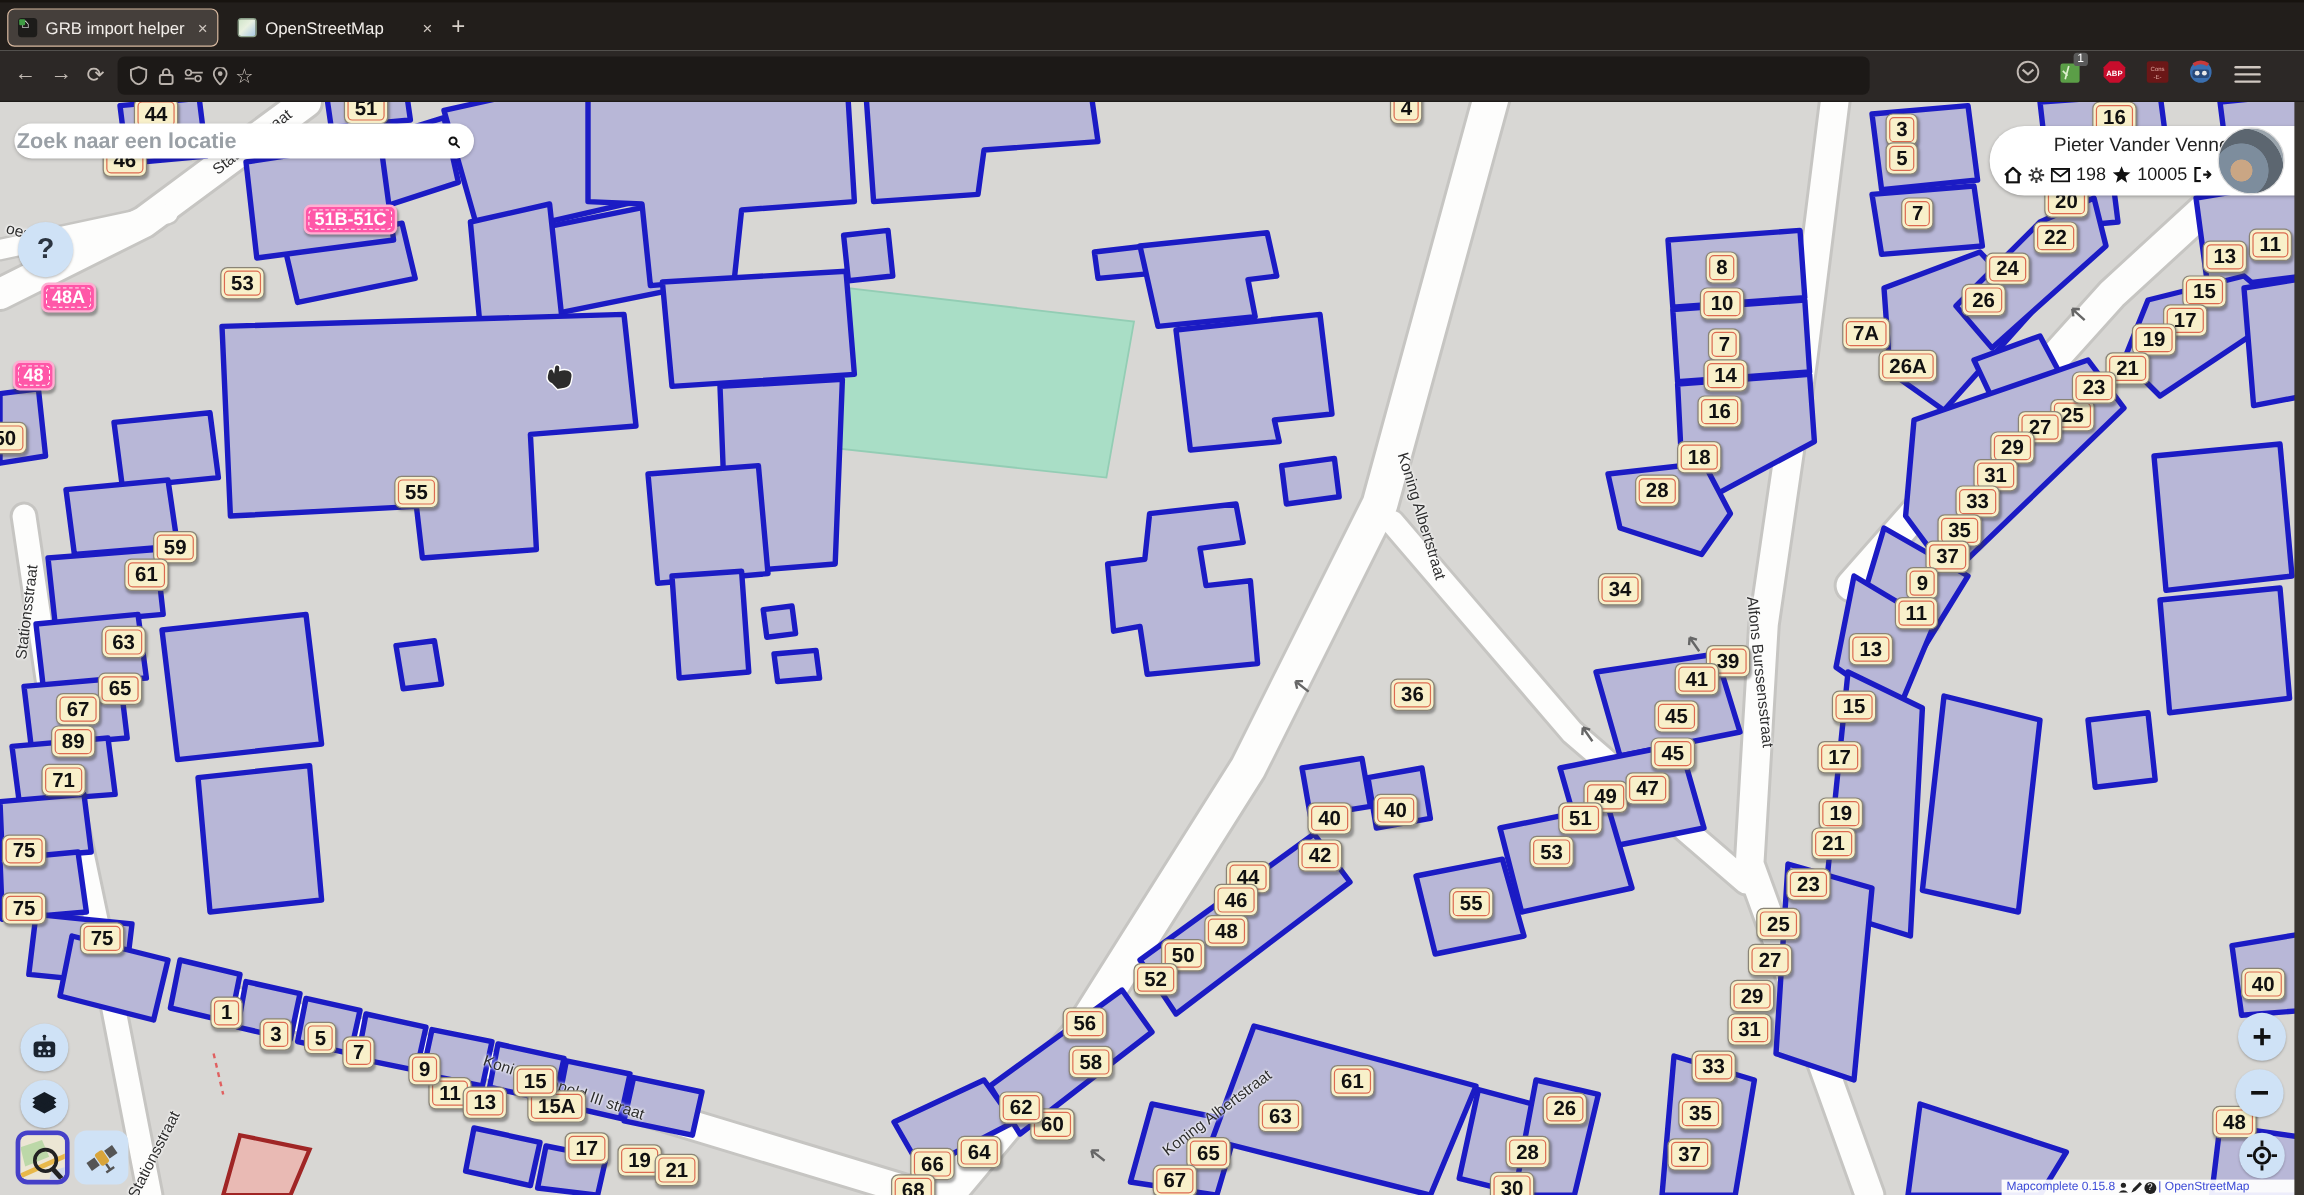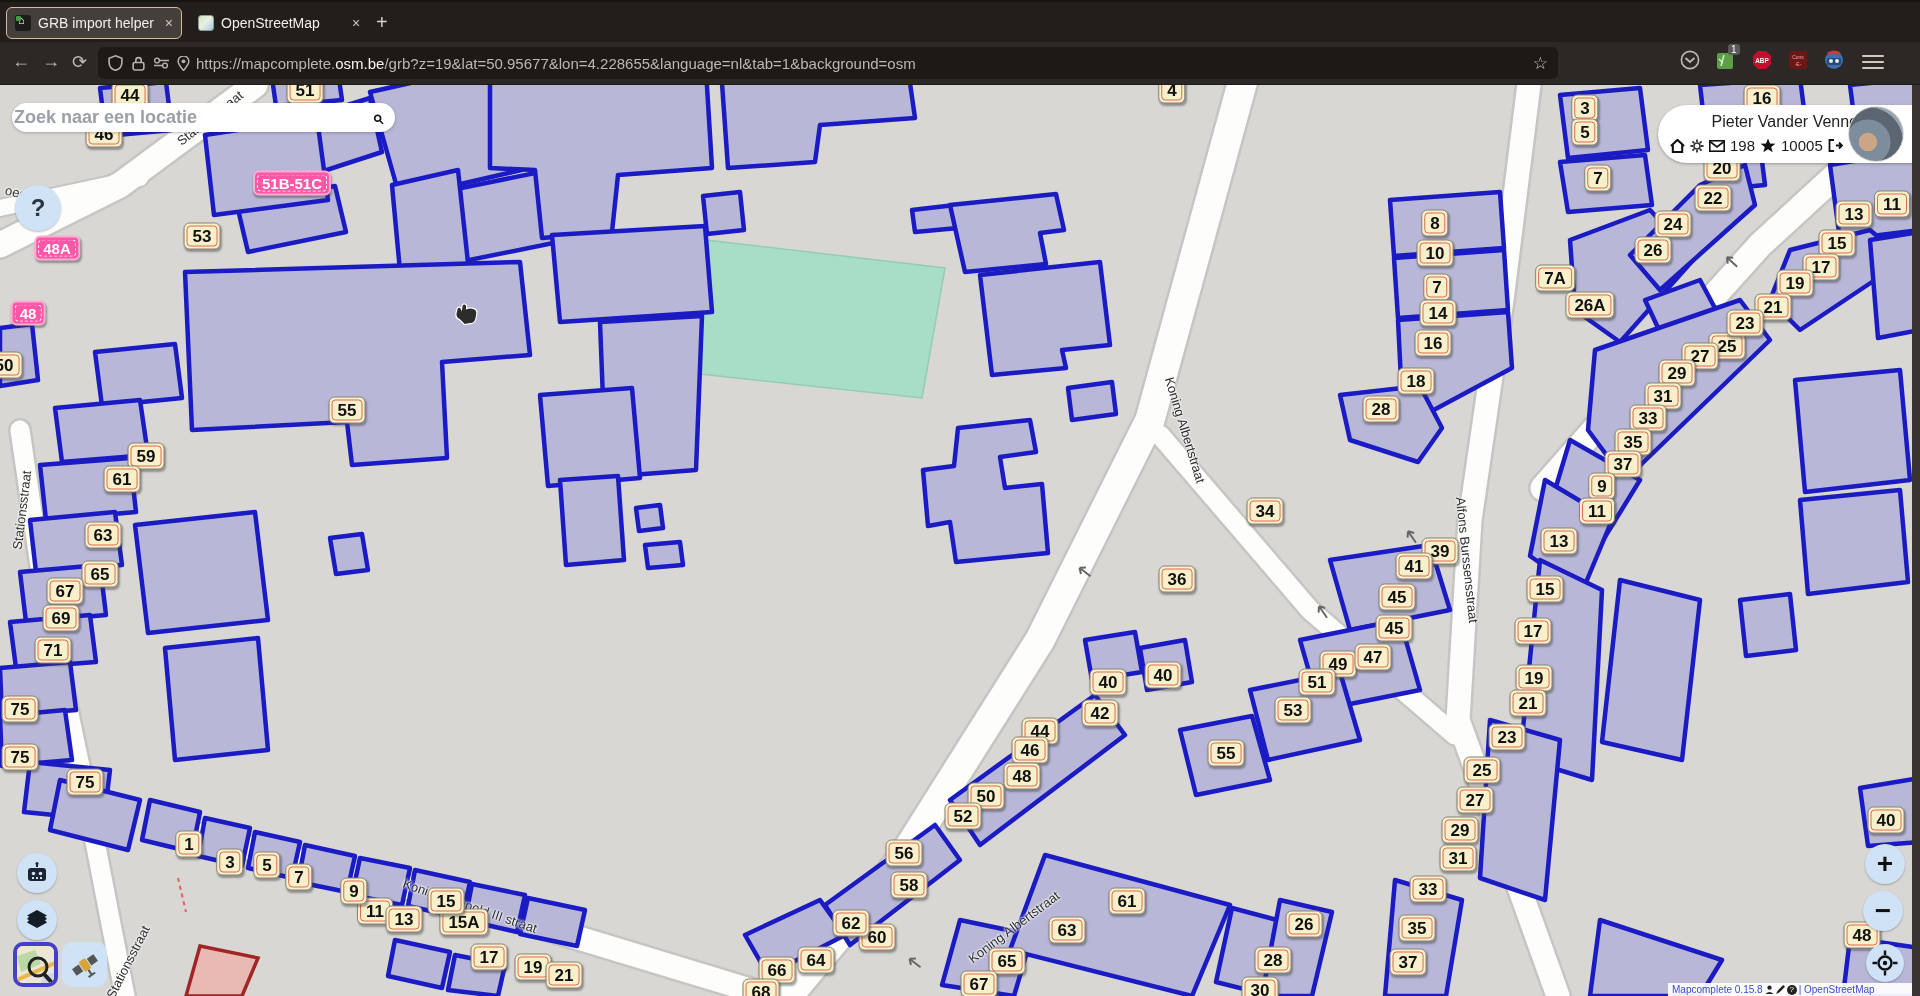--- a/index.html
+++ b/index.html
@@ -252,21 +252,21 @@
         <div class="badge pink" style="left: 57px; top: 248px;">48A</div>
         <div class="badge pink" style="left: 28px; top: 313px;">48</div>
         <div class="badge" style="left: 202px; top: 236px;">53</div>
         <div class="badge" style="left: 4px; top: 365px;">50</div>
         <div class="badge" style="left: 347px; top: 410px;">55</div>
         <div class="badge" style="left: 146px; top: 456px;">59</div>
         <div class="badge" style="left: 122px; top: 479px;">61</div>
         <div class="badge" style="left: 103px; top: 535px;">63</div>
         <div class="badge" style="left: 100px; top: 574px;">65</div>
         <div class="badge" style="left: 65px; top: 591px;">67</div>
-        <div class="badge" style="left: 61px; top: 618px;">69</div>
+        <div class="badge" style="left: 61px; top: 618px;">89</div>
         <div class="badge" style="left: 53px; top: 650px;">71</div>
         <div class="badge" style="left: 20px; top: 709px;">75</div>
         <div class="badge" style="left: 20px; top: 757px;">75</div>
         <div class="badge" style="left: 85px; top: 782px;">75</div>
         <div class="badge" style="left: 1435px; top: 223px;">8</div>
         <div class="badge" style="left: 1435px; top: 253px;">10</div>
         <div class="badge" style="left: 1437px; top: 287px;">7</div>
         <div class="badge" style="left: 1438px; top: 313px;">14</div>
         <div class="badge" style="left: 1433px; top: 343px;">16</div>
         <div class="badge" style="left: 1416px; top: 381px;">18</div>
@@ -312,21 +312,21 @@
         <div class="badge" style="left: 1408px; top: 962px;">37</div>
         <div class="badge" style="left: 1440px; top: 551px;">39</div>
         <div class="badge" style="left: 1414px; top: 566px;">41</div>
         <div class="badge" style="left: 1397px; top: 597px;">45</div>
         <div class="badge" style="left: 1394px; top: 628px;">45</div>
         <div class="badge" style="left: 1338px; top: 664px;">49</div>
         <div class="badge" style="left: 1373px; top: 657px;">47</div>
         <div class="badge" style="left: 1317px; top: 682px;">51</div>
         <div class="badge" style="left: 1293px; top: 710px;">53</div>
         <div class="badge" style="left: 1226px; top: 753px;">55</div>
-        <div class="badge" style="left: 1265px; top: 491px; margin-top: 20px;">34</div>
+        <div class="badge" style="left: 1350px; top: 491px;">34</div>
         <div class="badge" style="left: 1177px; top: 579px;">36</div>
         <div class="badge" style="left: 1108px; top: 682px;">40</div>
         <div class="badge" style="left: 1163px; top: 675px;">40</div>
         <div class="badge" style="left: 1100px; top: 713px;">42</div>
         <div class="badge" style="left: 1040px; top: 731px;">44</div>
         <div class="badge" style="left: 1030px; top: 750px;">46</div>
         <div class="badge" style="left: 1022px; top: 776px;">48</div>
         <div class="badge" style="left: 986px; top: 796px;">50</div>
         <div class="badge" style="left: 963px; top: 816px;">52</div>
         <div class="badge" style="left: 904px; top: 853px;">56</div>
@@ -498,21 +498,20 @@
         </svg>
     <svg width="17" height="12" viewBox="0 0 17 12" style="margin-left:8px">
           <circle cx="4" cy="3.5" r="2.4" fill="none" stroke="#b8b1ab" stroke-width="1.4"></circle>
           <circle cx="12" cy="8.5" r="2.4" fill="none" stroke="#b8b1ab" stroke-width="1.4"></circle>
           <path d="M7,3.5 H16 M1,8.5 H9" stroke="#b8b1ab" stroke-width="1.4"></path>
         </svg>
     <svg width="13" height="15" viewBox="0 0 12 14" style="margin-left:7px">
           <path d="M6,13.5 Q1,8 1,5 a5,5 0 0 1 10,0 Q11,8 6,13.5 Z" fill="none" stroke="#b8b1ab" stroke-width="1.4"></path>
           <circle cx="6" cy="5" r="1.8" fill="#b8b1ab"></circle>
         </svg>
-    <span id="urltext"><span>https://mapcomplete.</span><span class="host">osm.be</span><span>/grb?z=19&amp;lat=50.95677&amp;lon=4.228655&amp;language=nl&amp;tab=1&amp;background=osm</span></span>
     <span id="bookmark-star">☆</span>
   </div>
   <svg class="extico" style="left:1680px;" viewBox="0 0 20 20">
         <circle cx="10" cy="10" r="8.6" fill="none" stroke="#c0b8b2" stroke-width="1.6"></circle>
         <path d="M5.5,8 L10,12 L14.5,8" fill="none" stroke="#c0b8b2" stroke-width="1.8"></path>
       </svg>
   <div class="extico" style="left:1716px;">
     <svg width="20" height="20" viewBox="0 0 20 20">
           <rect x="1" y="3" width="16" height="16" rx="2" fill="#5b9e47"></rect>
           <path d="M3,9 L7,13 M8,5 L5,16" stroke="#dff0d0" stroke-width="1.4"></path>

